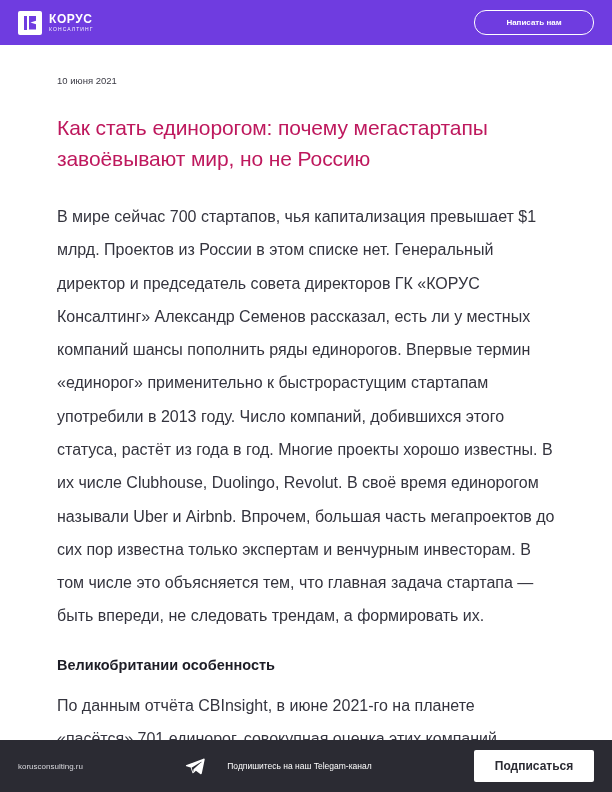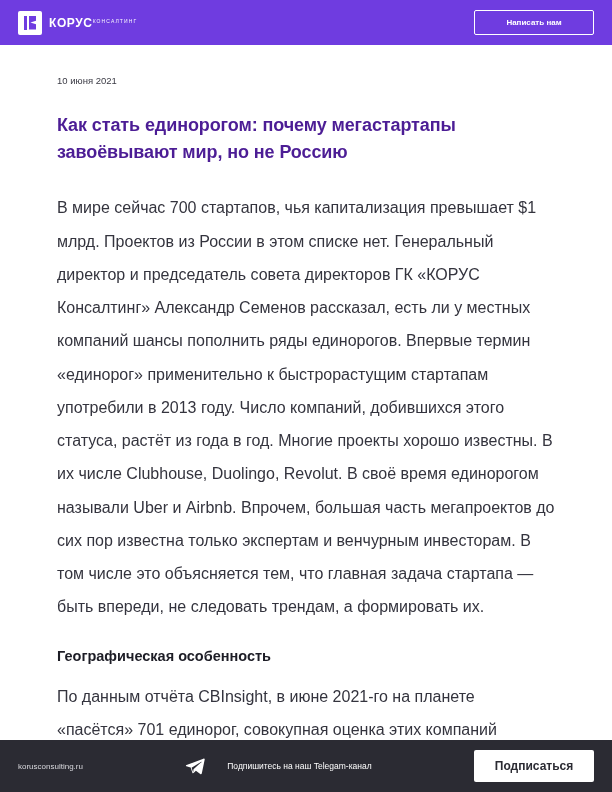--- a/index.html
+++ b/index.html
@@ -60,21 +60,21 @@
     position: absolute;
     left: 11px;
     top: 5px;
     width: 7px;
     height: 14px;
     background: #6f3ce0;
     clip-path: polygon(100% 0, 100% 38%, 20% 50%, 100% 62%, 100% 100%, 0 100%, 0 0);
   }
   .logo-text {
     display: flex;
-    flex-direction: row;
+    flex-direction: column;
     line-height: 1;
   }
   .logo-title {
     color: #ffffff;
     font-size: 12px;
     font-weight: bold;
     letter-spacing: 0.6px;
   }
   .logo-sub {
     color: #ffffff;
@@ -83,44 +83,44 @@
     margin-top: 2px;
     opacity: 0.95;
   }
   .header-btn {
     border: 1px solid #ffffff;
     color: #ffffff;
     background: transparent;
     font-size: 8px;
     font-weight: bold;
     padding: 7px 20px;
-    border-radius: 2px;
+    border-radius: 12px;
     cursor: pointer;
     font-family: "Liberation Sans", sans-serif;
     min-width: 120px;
     text-align: center;
   }
 
   
   .content {
     flex: 1 1 auto;
     padding: 30px 57px 12px 57px;
     box-sizing: border-box;
     overflow: hidden;
   }
   .date {
     font-size: 9.5px;
     color: #3a3a44;
     margin-bottom: 26px;
   }
   h1.title {
-    font-size: 18px;
+    font-size: 21px;
     line-height: 1.48;
-    font-weight: bold;
-    color: #4c1d95;
+    font-weight: normal;
+    color: #be185d;
     margin: 0 0 26px 0;
     letter-spacing: -0.1px;
   }
   p.para {
     font-size: 16px;
     line-height: 2.08;
     color: #34343e;
     margin: 0 0 16px 0;
   }
   h2.subhead {
@@ -189,21 +189,21 @@
         <span class="logo-sub">КОНСАЛТИНГ</span>
       </div>
     </div>
     <button class="header-btn">Написать нам</button>
   </div>
 
   <div class="content">
     <div class="date">10 июня 2021</div>
     <h1 class="title">Как стать единорогом: почему мегастартапы завоёвывают мир, но не Россию</h1>
     <p class="para">В мире сейчас 700 стартапов, чья капитализация превышает $1 млрд. Проектов из России в этом списке нет. Генеральный директор и председатель совета директоров ГК «КОРУС Консалтинг» Александр Семенов рассказал, есть ли у местных компаний шансы пополнить ряды единорогов. Впервые термин «единорог» применительно к быстрорастущим стартапам употребили в 2013 году. Число компаний, добившихся этого статуса, растёт из года в год. Многие проекты хорошо известны. В их числе Clubhouse, Duolingo, Revolut. В своё время единорогом называли Uber и Airbnb. Впрочем, большая часть мегапроектов до сих пор известна только экспертам и венчурным инвесторам. В том числе это объясняется тем, что главная задача стартапа — быть впереди, не следовать трендам, а формировать их.</p>
-    <h2 class="subhead">Географическая особенность</h2>
+    <h2 class="subhead">Великобритании особенность</h2>
     <p class="para">По данным отчёта CBInsight, в июне 2021-го на планете «пасётся» 701 единорог, совокупная оценка этих компаний составляет $2,254 трлн. Большинство работают в США, Китае, Индии и Великобритании. Но число стран, рождающих мегапроекты, расширяется. На днях первый единорог появился в Латвии. Наш ближайший сосед, Финляндия, тоже представлен в</p>
   </div>
 
   <div class="footer">
     <span class="footer-site">korusconsulting.ru</span>
     <div class="footer-mid">
       <span>
         <svg class="tg-icon" viewBox="0 0 24 24" fill="currentColor" aria-hidden="true">
           <path d="M22.05 3.2 1.9 10.9c-1.1.42-1.1 1.02-.2 1.3l5.1 1.6 1.95 5.95c.24.65.12.9.8.9.52 0 .75-.24 1.04-.52l2.5-2.43 5.2 3.84c.96.53 1.65.26 1.9-.89l3.4-16.03c.35-1.4-.54-2.04-1.54-1.42zM7.9 14.2l11.2-7.07c.55-.33 1.06-.15.64.22L10.2 15.9l-.37 3.9-1.93-5.6z"></path>
         </svg>

